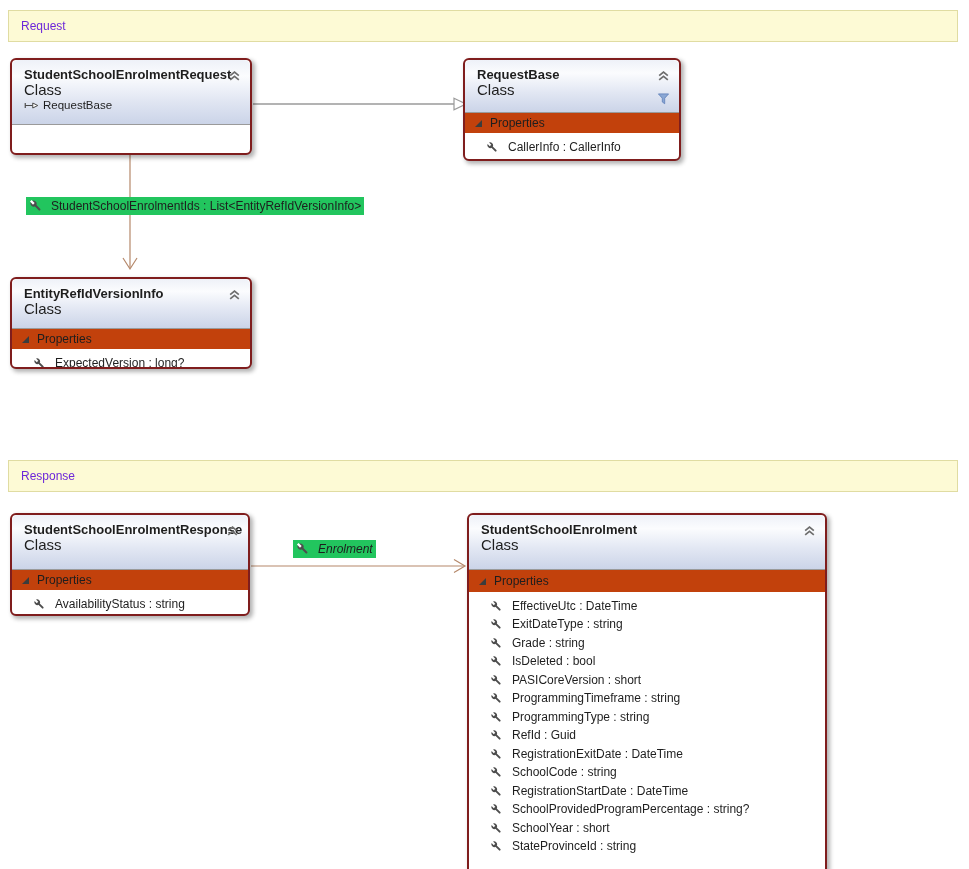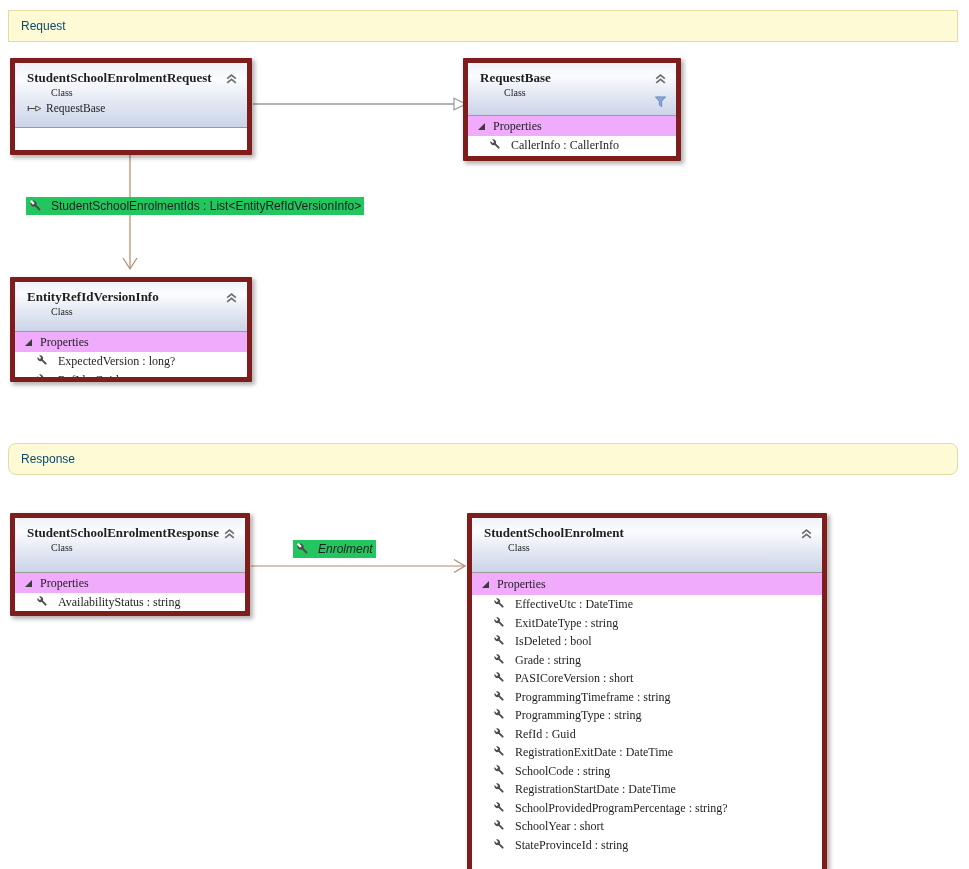--- a/index.html
+++ b/index.html
@@ -6,51 +6,51 @@
   #canvas{
     position:relative;width:969px;height:869px;background:#ffffff;overflow:hidden;
     font-family:"Liberation Sans", sans-serif;color:#1e1e1e;
   }
   svg.overlay{position:absolute;left:0;top:0;z-index:1;}
 
   
   .band{
     position:absolute;left:8px;width:950px;height:32px;
     background:#fdfad5;border:1px solid #e0dca2;box-sizing:border-box;
-    font-size:12px;line-height:30px;padding-left:12px;color:#0c4a6e;z-index:2;
+    font-size:12px;line-height:30px;padding-left:12px;color:#6d28d9;z-index:2;
   }
 
   
   .class-box{
-    position:absolute;background:#ffffff;border:5px solid #7f1d1d;border-radius:1px;
-    box-shadow:2.5px 2.5px 4px rgba(0,0,0,0.30);box-sizing:border-box;z-index:3;overflow:hidden;font-family:Liberation Serif, serif;
+    position:absolute;background:#ffffff;border:2px solid #7f1d1d;border-radius:6px;
+    box-shadow:2.5px 2.5px 4px rgba(0,0,0,0.30);box-sizing:border-box;z-index:3;overflow:hidden;
   }
   .box-header{
     position:relative;
     background:linear-gradient(180deg,#eef1f8 0%,#fbfcfe 25%,#e2e7f3 62%,#cbd4e8 100%);
     border-bottom:1px solid #9a9a9a;border-radius:6px 6px 0 0;box-sizing:border-box;
     padding:7px 12px 0 12px;
   }
   .box-title{font-size:13px;font-weight:bold;line-height:15px;white-space:nowrap;}
-  .box-kind{font-size:10px;line-height:14px;margin-top:1px;margin-left:24px;}
+  .box-kind{font-size:15px;line-height:14px;margin-top:1px;}
   .inherits-row{font-size:11.5px;line-height:15px;margin-top:1px;display:flex;align-items:center;gap:4px;}
   .collapse-chevron{position:absolute;right:9px;top:7px;cursor:pointer;}
   .filter-btn{position:absolute;right:9px;bottom:3px;cursor:pointer;}
 
   .compartment-header{
-    background:#f0abfc;font-size:12px;display:flex;align-items:center;
+    background:#c2410c;font-size:12px;display:flex;align-items:center;
     padding-left:10px;gap:8px;height:20px;
   }
   .expander{
     width:0;height:0;border-left:7px solid transparent;border-bottom:7px solid #3c3c3c;
     display:inline-block;
   }
   .prop-list{padding-top:2px;}
   .prop-row{
-    height:18.5px;display:flex;align-items:flex-start;gap:9px;padding-left:21px;
+    height:18.5px;display:flex;align-items:flex-end;gap:9px;padding-left:21px;
     font-size:12px;white-space:nowrap;
   }
   .icon{display:inline-flex;align-items:center;}
 
   
   .conn-label{
     position:absolute;z-index:4;background:#22c55e;display:flex;align-items:center;gap:8px;
     font-size:12px;padding:2px 3px;white-space:nowrap;
   }
 </style>
@@ -67,21 +67,21 @@
     <line x1="130" y1="155" x2="130" y2="268" stroke="#b5886a" stroke-width="1.2"></line>
     <polyline points="123,258 130,269 137,258" fill="none" stroke="#b5886a" stroke-width="1.2"></polyline>
 
     <line x1="251" y1="566" x2="464" y2="566" stroke="#b5886a" stroke-width="1.2"></line>
     <polyline points="454,559.5 465,566 454,572.5" fill="none" stroke="#b5886a" stroke-width="1.2"></polyline>
   </svg>
 
   <div class="band" style="top:10px;">
     <span>Request</span>
   </div>
-  <div class="band" style="top:443px;border-radius:8px;">
+  <div class="band" style="top:460px;">
     <span>Response</span>
   </div>
 
   <div class="class-box" style="left:10px;top:58px;width:242px;height:97px;">
     <div class="box-header" style="height:65px;">
       <div class="box-title">StudentSchoolEnrolmentRequest</div>
       <div class="box-kind">Class</div>
       <div class="inherits-row">
         <span class="icon">
           <svg width="15" height="9" viewBox="0 0 18 10">
@@ -129,21 +129,21 @@
                 <rect x="6.7" y="-0.5" width="2.6" height="5" fill="#ffffff"></rect>
                 <rect x="6.8" y="5.2" width="2.4" height="9.5" rx="1.2" fill="#4d4d4d"></rect>
               </g>
             </svg>
           </span>
           <span>CallerInfo : CallerInfo</span>
         </div>
       </div>
   </div>
 
-  <div class="class-box" style="left:10px;top:277px;width:242px;height:105px;">
+  <div class="class-box" style="left:10px;top:277px;width:242px;height:92px;">
     <div class="box-header" style="height:50px;">
       <div class="box-title">EntityRefIdVersionInfo</div>
       <div class="box-kind">Class</div>
       <span class="collapse-chevron">
         <svg width="13" height="10" viewBox="0 0 12 9">
             <path d="M2 4.1 L6 0.9 L10 4.1 M2 8.1 L6 4.9 L10 8.1" fill="none" stroke="#6e6e6e" stroke-width="1.6"></path>
           </svg>
       </span>
     </div>
     <div class="compartment-header">
@@ -256,34 +256,34 @@
         <div class="prop-row">
           <span class="icon">
             <svg width="13" height="13" viewBox="0 0 16 16">
               <g transform="rotate(-45 8 8)">
                 <circle cx="8" cy="4.1" r="3.4" fill="#4d4d4d"></circle>
                 <rect x="6.7" y="-0.5" width="2.6" height="5" fill="#ffffff"></rect>
                 <rect x="6.8" y="5.2" width="2.4" height="9.5" rx="1.2" fill="#4d4d4d"></rect>
               </g>
             </svg>
           </span>
+          <span>Grade : string</span>
+        </div>
+
+        <div class="prop-row">
+          <span class="icon">
+            <svg width="13" height="13" viewBox="0 0 16 16">
+              <g transform="rotate(-45 8 8)">
+                <circle cx="8" cy="4.1" r="3.4" fill="#4d4d4d"></circle>
+                <rect x="6.7" y="-0.5" width="2.6" height="5" fill="#ffffff"></rect>
+                <rect x="6.8" y="5.2" width="2.4" height="9.5" rx="1.2" fill="#4d4d4d"></rect>
+              </g>
+            </svg>
+          </span>
           <span>IsDeleted : bool</span>
-        </div>
-
-        <div class="prop-row">
-          <span class="icon">
-            <svg width="13" height="13" viewBox="0 0 16 16">
-              <g transform="rotate(-45 8 8)">
-                <circle cx="8" cy="4.1" r="3.4" fill="#4d4d4d"></circle>
-                <rect x="6.7" y="-0.5" width="2.6" height="5" fill="#ffffff"></rect>
-                <rect x="6.8" y="5.2" width="2.4" height="9.5" rx="1.2" fill="#4d4d4d"></rect>
-              </g>
-            </svg>
-          </span>
-          <span>Grade : string</span>
         </div>
 
         <div class="prop-row">
           <span class="icon">
             <svg width="13" height="13" viewBox="0 0 16 16">
               <g transform="rotate(-45 8 8)">
                 <circle cx="8" cy="4.1" r="3.4" fill="#4d4d4d"></circle>
                 <rect x="6.7" y="-0.5" width="2.6" height="5" fill="#ffffff"></rect>
                 <rect x="6.8" y="5.2" width="2.4" height="9.5" rx="1.2" fill="#4d4d4d"></rect>
               </g>

